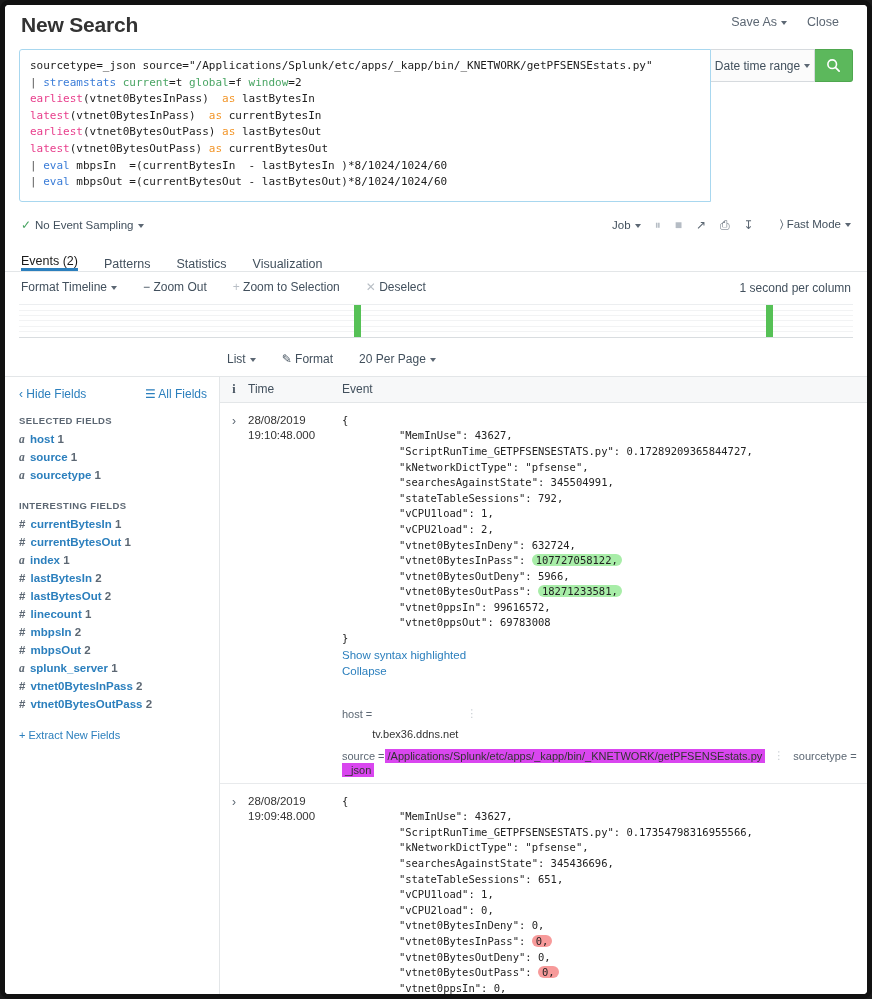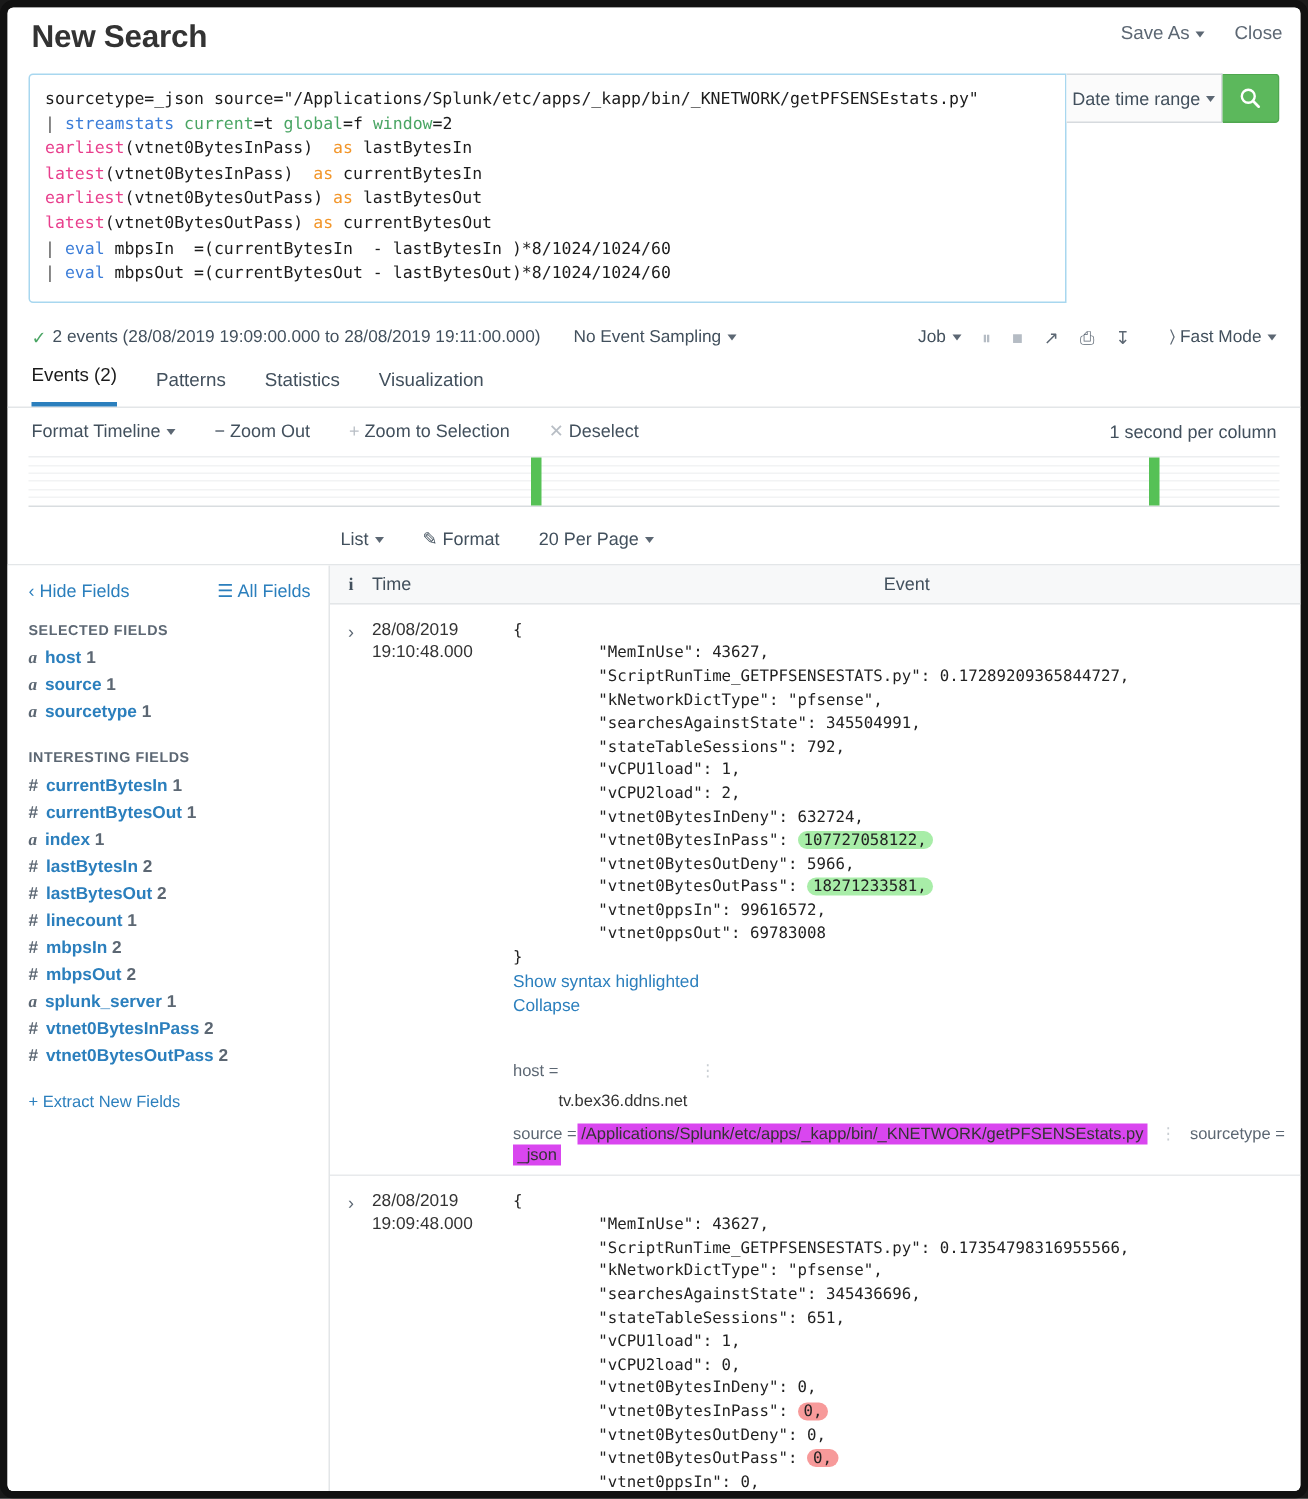--- a/index.html
+++ b/index.html
@@ -18,21 +18,21 @@
   }
   .inner { width: 862px; height: 989px; background:#fff; position:relative; }
 
   
   .hdr { height: 44px; position: relative; }
   .hdr-title {
     position: absolute; left: 16px; top: 8px;
     font-size: 21px; font-weight: bold; color: #333;
     letter-spacing: -0.2px;
   }
-  .hdr-right { position: absolute; right: 12px; top: 10px; display: flex; gap: 20px; align-items: center; }
+  .hdr-right { position: absolute; right: 28px; top: 10px; display: flex; gap: 20px; align-items: center; }
   .hdr-link { font-size: 12.5px; color: #5c6773; cursor: pointer; }
   .caret { display:inline-block; width:0;height:0;border-left:3.5px solid transparent;border-right:3.5px solid transparent;border-top:4px solid #5c6773; margin-left:4px; vertical-align: middle;}
 
   
   .searchrow { position: relative; margin: 0 14px; display: flex; }
   .qbox {
     flex: 1;
     border: 1px solid #a8d7ef;
     border-radius: 3px 0 0 3px;
     background: #fff;
@@ -85,21 +85,21 @@
   .ic.dark { color: #5c6773; }
   .fastmode { color:#42505d; cursor:pointer; font-size:11.5px; margin-left: 12px;}
   .bolt { color:#5c6773; }
 
   
   .tabs {
     margin-top: 4px; padding: 0 16px;
     border-bottom: 1px solid #e3e6e8;
     display:flex; gap: 26px; height: 30px; align-items: flex-end;
   }
-  .tab { font-size: 12.5px; color:#42505d; padding-bottom: 11px; cursor:pointer; }
+  .tab { font-size: 12.5px; color:#42505d; padding-bottom: 0; cursor:pointer; }
   .tab.active { color:#1a1a1a; border-bottom: 3px solid #2b7fbd; font-weight: normal;}
 
   
   .tlctl { padding: 8px 16px 4px; display:flex; align-items:center; gap: 26px; position: relative;}
   .tlctl span { font-size: 12px; color:#42505d; cursor:pointer; }
   .tlctl span.dim { color: #b8bec5; }
   .perc { position:absolute; right: 16px; top: 9px; font-size: 10.5px; color: #6b7680; }
 
   .timeline { margin: 6px 14px 0; height: 34px; position: relative; background:#fff;
               border-top:1px solid #eceef0; border-bottom:1px solid #d9dde0; }
@@ -124,21 +124,21 @@
   .ftype.num { font-style: normal; font-family:"Liberation Sans", sans-serif; }
   .fcnt { color:#5c6773; font-style: normal; }
   .extract { font-size:11px; color:#2b7fbd; margin-top: 16px; cursor:pointer;}
 
   
   .events { flex:1; overflow:hidden; }
   .thead { display:flex; background:#f7f8f9; border-bottom:1px solid #e3e6e8; height: 26px; align-items:center;
            font-size:12px; color:#42505d; }
   .th-i { width: 28px; text-align:center; font-weight:bold; font-family:"Liberation Serif",serif;}
   .th-t { width: 86px; }
-  .th-e { flex:1; padding-left: 8px; text-align: center; }
+  .th-e { flex:1; padding-left: 8px; }
 
   .erow { display:flex; border-bottom:1px solid #e8eaec; padding-top: 10px; }
   .e-ex { width:28px; text-align:center; color:#5c6773; font-size:12px; cursor:pointer; padding-top:1px;}
   .e-time { width: 86px; font-size: 11.5px; color:#333; line-height: 15px; }
   .e-body { flex:1; padding-left: 8px; padding-right: 8px; padding-bottom: 6px;}
   .json {
     font-family: "DejaVu Sans Mono", monospace;
     font-size: 10.5px; line-height: 15.6px; color: #222;
     white-space: pre;
   }
@@ -176,21 +176,20 @@
     <div class="searchbtn">
       <svg width="15" height="15" viewBox="0 0 16 16">
         <circle cx="6.6" cy="6.6" r="4.6" fill="none" stroke="#fff" stroke-width="1.7"></circle>
         <line x1="10" y1="10" x2="14" y2="14" stroke="#fff" stroke-width="1.9" stroke-linecap="round"></line>
       </svg>
     </div>
   </div>
 
   <div class="statusrow">
     <span class="chk">✓</span>
-    <span class="ev-count">2 events (28/08/2019 19:09:00.000 to 28/08/2019 19:11:00.000)</span>
     <span class="sampling">
       <span>No Event Sampling</span><span class="caret"></span>
     </span>
     <div class="status-right">
       <span class="jbtn">
         <span>Job</span><span class="caret"></span>
       </span>
       <span class="ic">⏸</span>
       <span class="ic">■</span>
       <span class="ic dark">↗</span>

